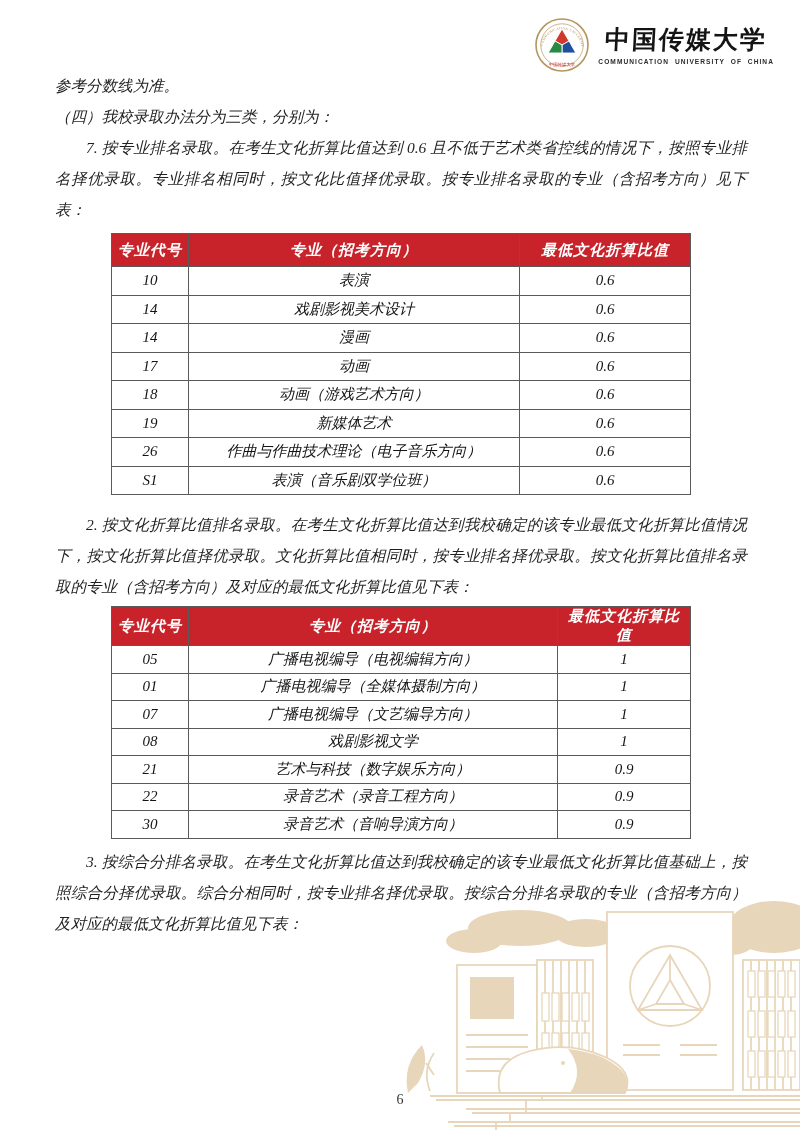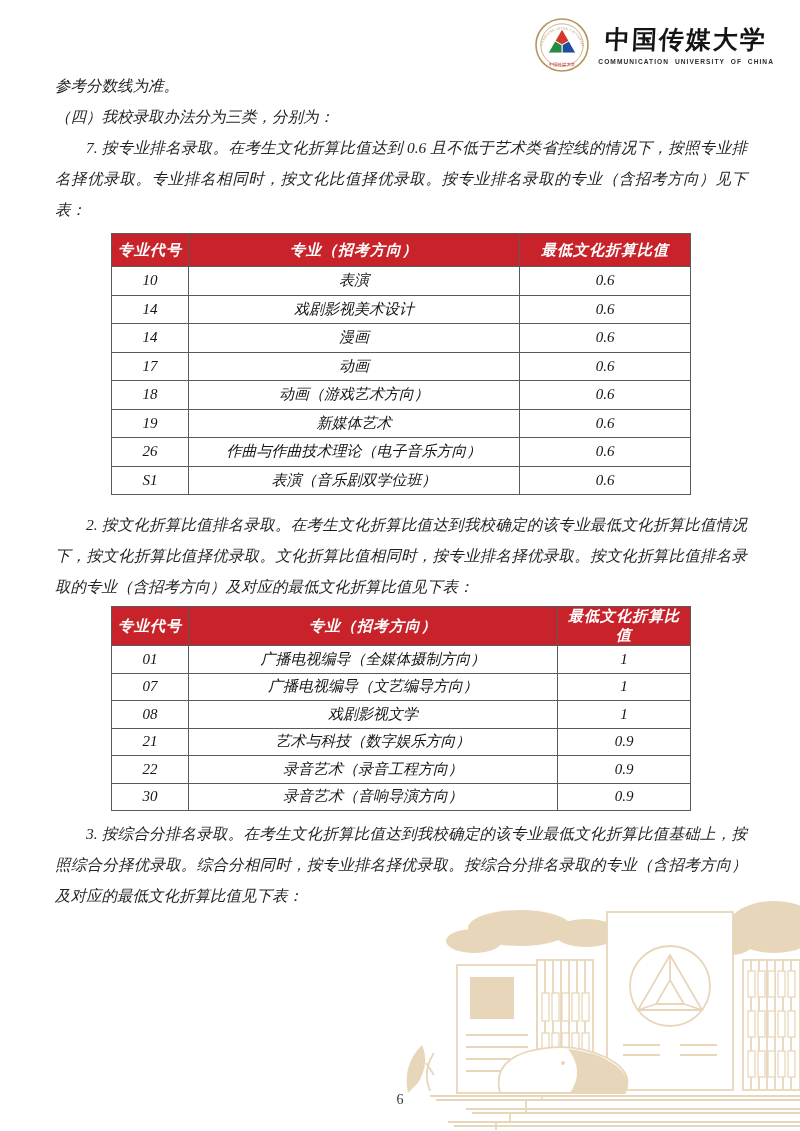--- a/index.html
+++ b/index.html
@@ -234,20 +234,25 @@
         </colgroup>
     <thead>
           <tr>
             <th>专业代号</th>
             <th>专业（招考方向）</th>
             <th>最低文化折算比值</th>
           </tr>
         </thead>
         <tbody>
           <tr>
+            <td>05</td>
+            <td>广播电视编导（电视编辑方向）</td>
+            <td>1</td>
+          </tr>
+          <tr>
             <td>01</td>
             <td>广播电视编导（全媒体摄制方向）</td>
             <td>1</td>
           </tr>
           <tr>
             <td>07</td>
             <td>广播电视编导（文艺编导方向）</td>
             <td>1</td>
           </tr>
           <tr>

